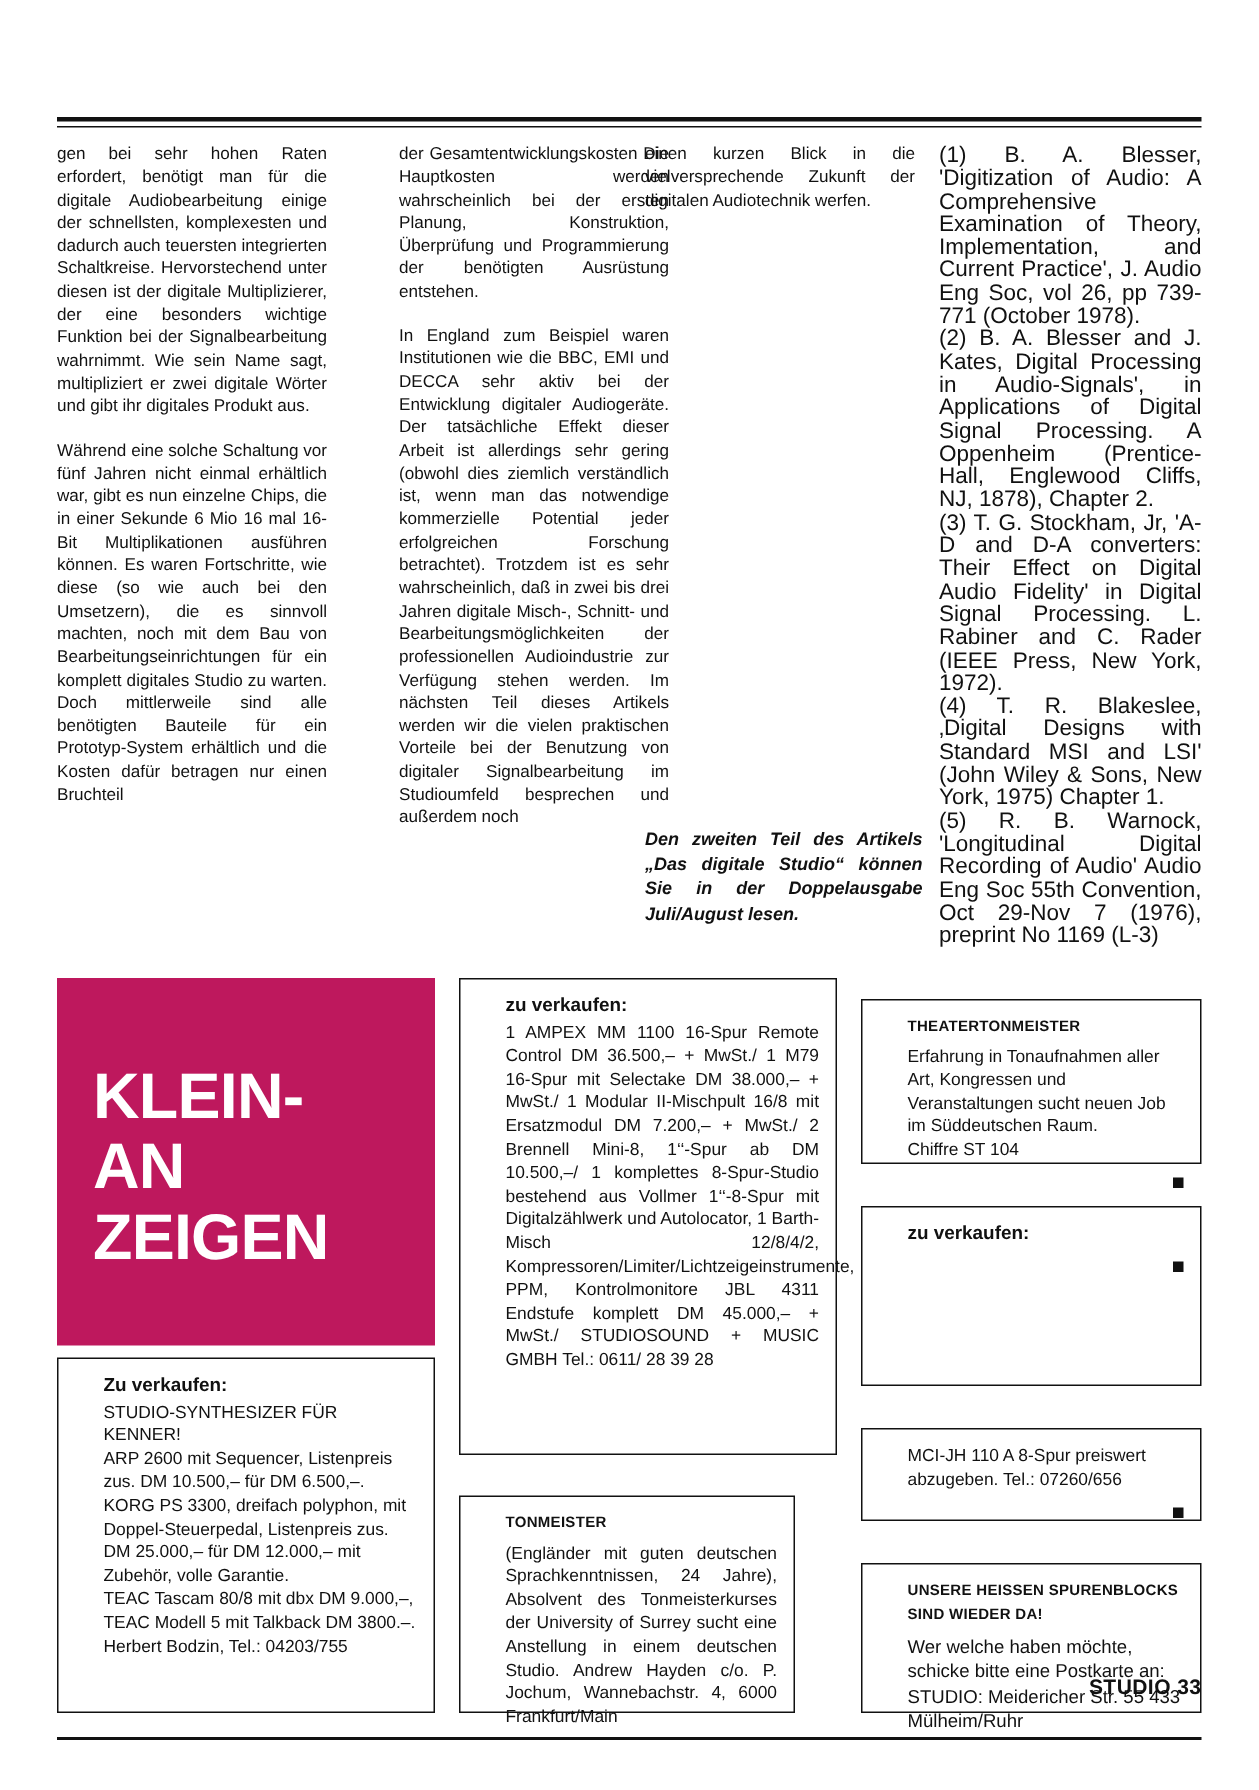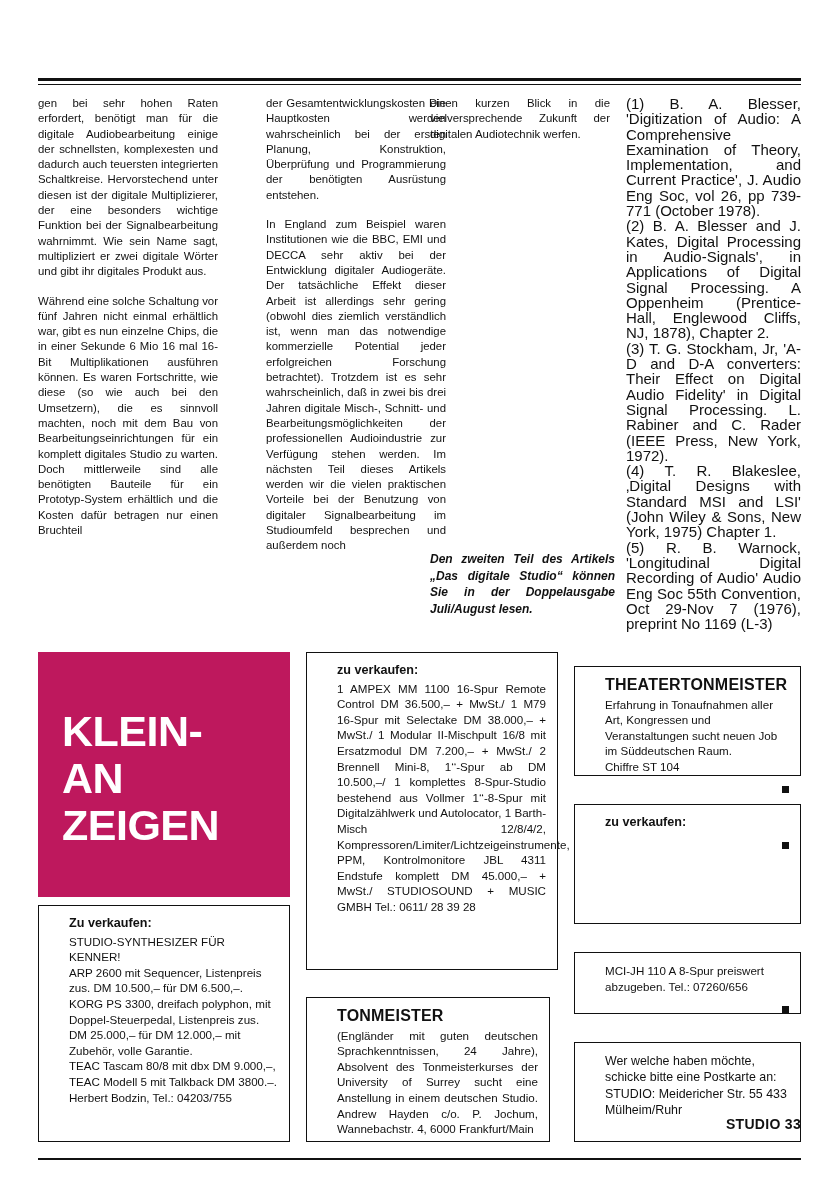--- a/index.html
+++ b/index.html
@@ -93,21 +93,21 @@
     line-height: 15.6px;
   }
   .ad-title {
     font-weight: bold;
     font-size: 12.6px;
     margin-bottom: 2px;
     display: block;
   }
   .ad-title-lg {
     font-weight: bold;
-    font-size: 16px;
+    font-size: 10px;
     margin-bottom: 4px;
     display: block;
     letter-spacing: 0.2px;
   }
   .ad-body { display: block; white-space: pre-line; text-align: justify; }
   .ad-body-left { display: block; white-space: pre-line; text-align: left; }
 
   
   .klein {
     position: absolute;
@@ -201,21 +201,21 @@
       </div>
     </div>
 
     <div class="box" style="left:268px; top:0px; width:252px; height:318px;">
       <div class="box-inner">
         <span class="ad-title">zu verkaufen:</span>
         <span class="ad-body">1 AMPEX MM 1100 16-Spur Remote Control DM 36.500,– + MwSt./ 1 M79 16-Spur mit Selectake DM 38.000,– + MwSt./ 1 Modular II-Mischpult 16/8 mit Ersatzmodul DM 7.200,– + MwSt./ 2 Brennell Mini-8, 1‘‘-Spur ab DM 10.500,–/ 1 komplettes 8-Spur-Studio bestehend aus Vollmer 1‘‘-8-Spur mit Digitalzählwerk und Autolocator, 1 Barth-Misch 12/8/4/2, Kompressoren/Limiter/Lichtzeigeinstrumente, PPM, Kontrolmonitore JBL 4311 Endstufe komplett DM 45.000,– + MwSt./ STUDIOSOUND + MUSIC GMBH Tel.: 0611/ 28 39 28</span>
       </div>
     </div>
 
-    <div class="box" style="left:268px; top:345px; width:244px; height:145px;">
+    <div class="box" style="left:268px; top:345px; width:224px; height:145px;">
       <div class="box-inner">
         <span class="ad-title-lg">TONMEISTER</span>
         <span class="ad-body">(Engländer mit guten deutschen Sprachkenntnissen, 24 Jahre), Absolvent des Tonmeisterkurses der University of Surrey sucht eine Anstellung in einem deutschen Studio. Andrew Hayden c/o. P. Jochum, Wannebachstr. 4, 6000 Frankfurt/Main</span>
       </div>
     </div>
 
     <div class="box" style="left:536px; top:14px; width:227px; height:110px;">
       <div class="box-inner">
         <span class="ad-title-lg">THEATERTONMEISTER</span>
         <span class="ad-body-left">Erfahrung in Tonaufnahmen aller Art, Kongressen und Veranstaltungen sucht neuen Job im Süddeutschen Raum.
@@ -233,20 +233,21 @@
 
     <div class="box" style="left:536px; top:300px; width:227px; height:62px;">
       <div class="box-inner">
         <span class="ad-body-left">MCI-JH 110 A 8-Spur preiswert abzugeben. Tel.: 07260/656</span>
         <span class="sq-right"><span class="sq"></span></span>
       </div>
     </div>
 
     <div class="box" style="left:536px; top:390px; width:227px; height:100px;">
       <div class="box-inner" style="font-size:12.4px; line-height:16.4px;">
+        <span class="ad-title-lg">UNSERE HEISSEN SPURENBLOCKS SIND WIEDER DA!</span>
         <span class="ad-body-left">Wer welche haben möchte, schicke bitte eine Postkarte an: STUDIO: Meidericher Str. 55 433 Mülheim/Ruhr</span>
       </div>
     </div>
 
   </div>
 
   <div class="rule rule-bottom"></div>
   <div class="footer">STUDIO 33</div>
 
 </div>

